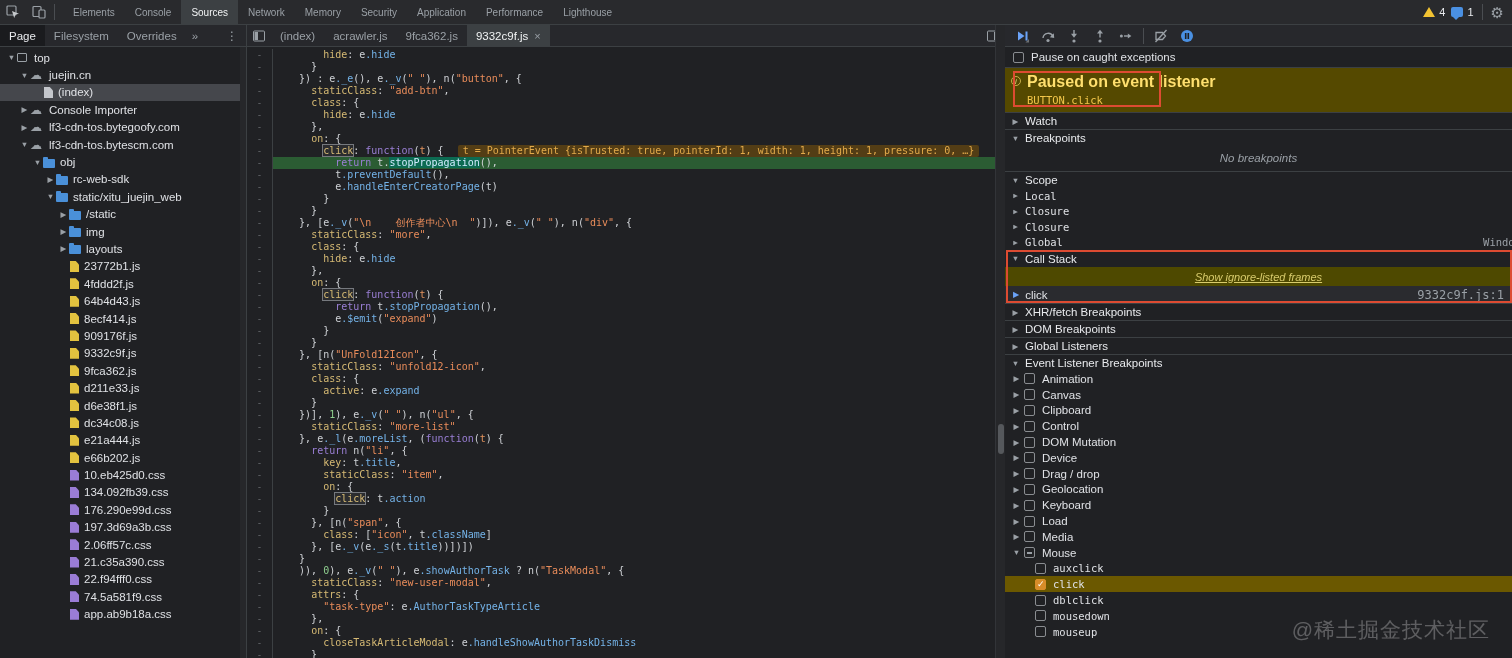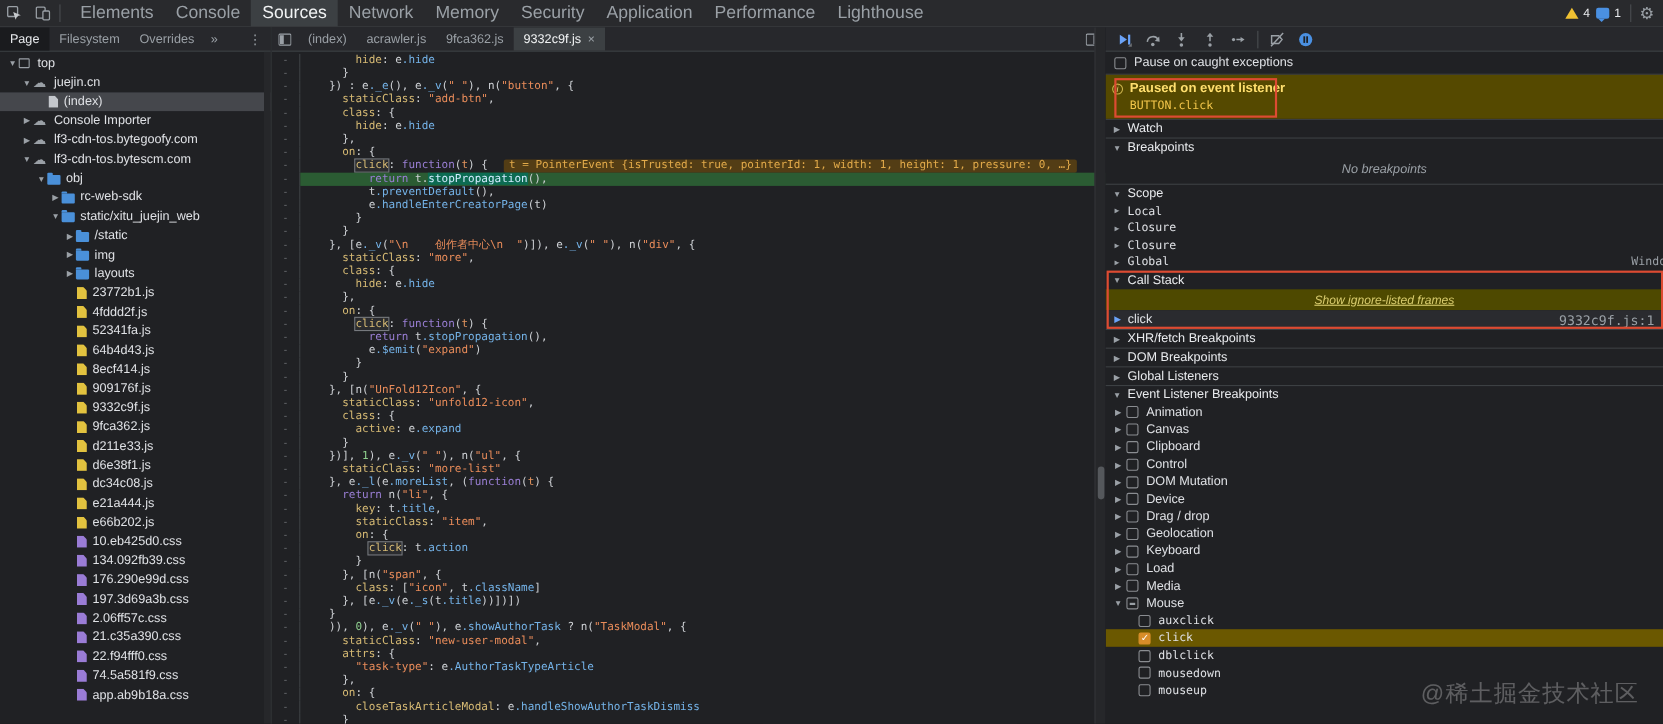--- a/index.html
+++ b/index.html
@@ -7,21 +7,21 @@
     font-family:"Liberation Sans","DejaVu Sans",sans-serif; color:#dfe1e5; }
   .mono { font-family:"DejaVu Sans Mono","Liberation Mono",monospace; }
 
   
   .topbar { height:25px; background:#292a2d; border-bottom:1px solid #3c4043;
     display:flex; align-items:center; }
   .topbar .toolbtn { width:26px; height:24px; display:flex; align-items:center; justify-content:center; }
   .vsep { width:1px; height:16px; background:#4a4d51; margin:0 2px; }
   .top-tabs { display:flex; height:100%; align-items:center; margin-left:6px; flex:1; }
   .top-tab { padding:0 10px; height:100%; display:flex; align-items:center;
-    font-size:16px; color:#9aa0a6; cursor:default; }
+    font-size:10px; color:#9aa0a6; cursor:default; }
   .top-tab.active { background:#3c4043; color:#f1f3f4; }
   .top-right { display:flex; align-items:center; gap:6px; padding-right:8px; }
   .badge { display:flex; align-items:center; gap:4px; font-size:11px; color:#e8eaed; }
   .warn-tri { width:0; height:0; border-left:6px solid transparent; border-right:6px solid transparent;
     border-bottom:10px solid #f1c232; position:relative; }
   .msg-ic { width:12px; height:10px; background:#4a90e2; border-radius:2px; position:relative; }
   .msg-ic::after { content:""; position:absolute; left:2px; bottom:-3px; border-left:3px solid transparent;
     border-right:3px solid transparent; border-top:3px solid #4a90e2; }
   .gear { color:#9aa0a6; font-size:15px; line-height:15px; }
 
@@ -78,21 +78,21 @@
     display:flex; align-items:center; gap:4px; padding:0 6px; flex:none; }
   .dbg-btn { width:22px; height:20px; display:flex; align-items:center; justify-content:center; }
   .pause-row { height:21px; display:flex; align-items:center; gap:7px; padding:0 8px;
     font-size:11.5px; color:#dfe1e5; border-bottom:1px solid #3c4043; flex:none; }
   .cb { width:11px; height:11px; border:1px solid #8a8d91; border-radius:2px; flex:none; position:relative; background:transparent; }
   .cb.checked { background:#d78d29; border-color:#d78d29; }
   .cb.checked::after { content:"✓"; position:absolute; left:1px; top:-1px; color:#fff; font-size:9px; line-height:11px; }
   .cb.ind::after { content:""; position:absolute; left:2px; right:2px; top:4px; height:2px; background:#9aa0a6; }
 
   .banner { background:#554900; padding:5px 8px 6px 22px; position:relative; flex:none; }
-  .banner .b-title { font-size:12px; font-weight:bold; color:#ffdf6e; }
+  .banner .b-title { font-size:16px; font-weight:bold; color:#ffdf6e; }
   .banner .b-sub { font-size:10.5px; color:#f3c64a; margin-top:3px; }
   .banner .info-i { position:absolute; left:6px; top:8px; width:10px; height:10px; border-radius:50%;
     border:1px solid #c9b04a; color:#e8d47a; font-size:8px; line-height:9px; text-align:center; font-style:italic; }
   .red-rect { position:absolute; border:2px solid #dd4b32; pointer-events:none; }
 
   .sec-head { height:17px; display:flex; align-items:center; gap:5px; padding:0 6px;
     font-size:11.5px; color:#e8eaed; border-top:1px solid #3c4043; flex:none; }
   .sec-head:first-of-type { border-top:none; }
   .tri { font-size:7.5px; color:#9aa0a6; width:9px; text-align:center; flex:none; }
   .empty-msg { padding:6px 0 7px; text-align:center; font-size:11.5px; font-style:italic; color:#9aa0a6; flex:none; }
@@ -239,25 +239,20 @@
         </div>
         <div class="tree-row" style="padding-left: 58px;">
           <span class="tw"></span>
           <span class="ic ic-file ic-js"></span>
           <span>23772b1.js</span>
         </div>
         <div class="tree-row" style="padding-left: 58px;">
           <span class="tw"></span>
           <span class="ic ic-file ic-js"></span>
           <span>4fddd2f.js</span>
-        </div>
-        <div class="tree-row" style="padding-left: 58px;">
-          <span class="tw"></span>
-          <span class="ic ic-file ic-js"></span>
-          <span>52341fa.js</span>
         </div>
         <div class="tree-row" style="padding-left: 58px;">
           <span class="tw"></span>
           <span class="ic ic-file ic-js"></span>
           <span>64b4d43.js</span>
         </div>
         <div class="tree-row" style="padding-left: 58px;">
           <span class="tw"></span>
           <span class="ic ic-file ic-js"></span>
           <span>8ecf414.js</span>

